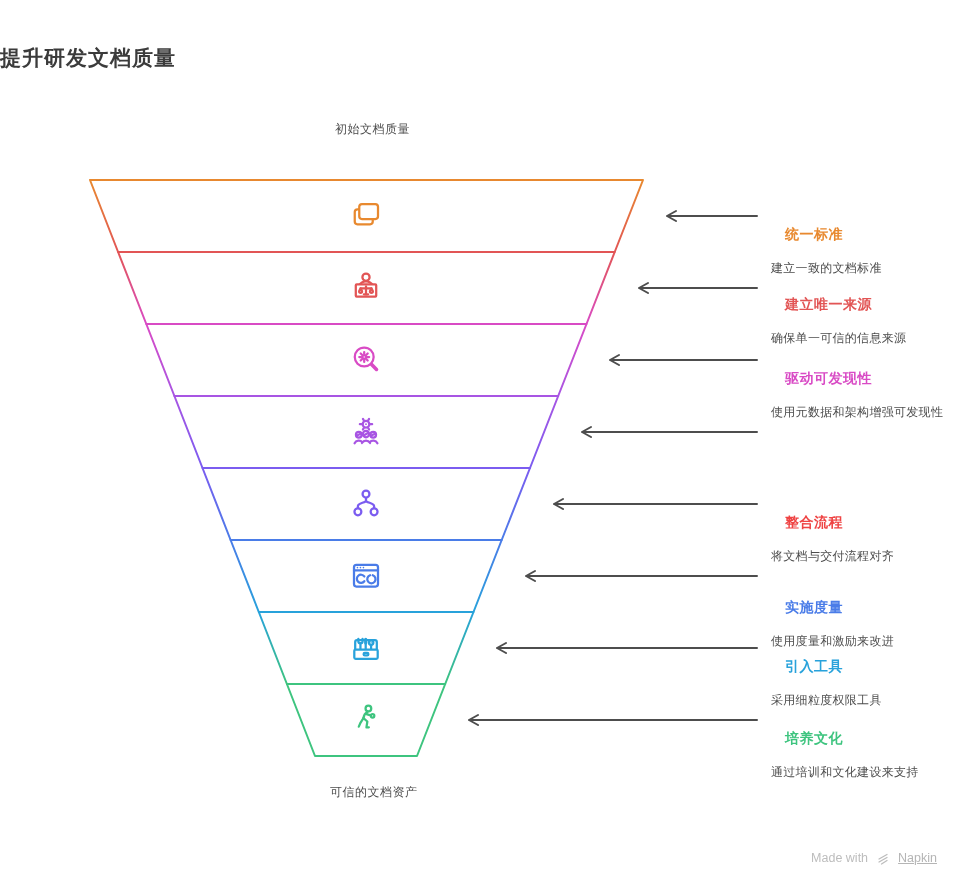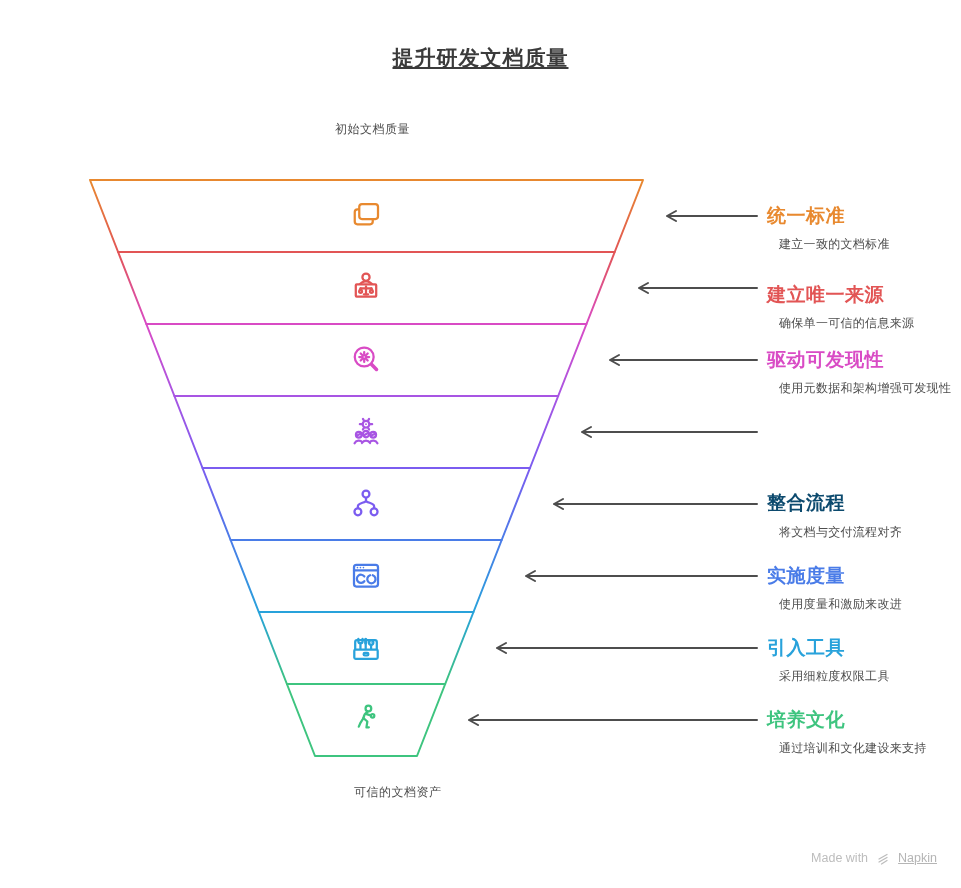--- a/index.html
+++ b/index.html
@@ -1,33 +1,33 @@
 <!DOCTYPE html>
 <html><head>
 <meta charset="utf-8">
 <style>
   html,body{margin:0;padding:0;background:#fff;}
   .canvas{
     position:relative;width:961px;height:888px;background:#ffffff;overflow:hidden;
     font-family:"Liberation Sans","DejaVu Sans",sans-serif;
   }
   .title{
-    position:absolute;top:44px;left:0;width:100%;text-align:center;
-    font-size:21px;font-weight:700;color:#3b3b3b;letter-spacing:1px;text-decoration:underline;
+    position:absolute;top:44px;left:0;width:100%;
+    font-size:21px;font-weight:700;color:#3b3b3b;letter-spacing:1px;
   }
   .mini-label{position:absolute;font-size:12px;color:#4d4d4d;letter-spacing:0.5px;font-family:Liberation Serif, serif;}
   .top-label{left:335px;top:121px;}
-  .bottom-label{left:330px;top:784px;margin-left:24px;}
+  .bottom-label{left:330px;top:784px;}
   svg.overlay{position:absolute;left:0;top:0;}
   .funnel-shape{fill:#ffffff;stroke-width:2;stroke-linejoin:round;}
   .icon{stroke-width:1.5;fill:none;stroke-linecap:round;stroke-linejoin:round;}
   .arrow{stroke:#4d4d4d;stroke-width:2;fill:none;stroke-linecap:round;stroke-linejoin:round;}
   .level-row{position:absolute;left:767px;width:192px;}
-  .level-row h3{margin:0;font-size:19px;line-height:18px;font-weight:700;letter-spacing:0.5px;}
-  .level-row p{margin:12px 0 0 12px;font-size:12px;line-height:14px;color:#4d4d4d;letter-spacing:0.3px;}
+  .level-row h3{margin:18px;font-size:14px;line-height:18px;font-weight:700;letter-spacing:0.5px;}
+  .level-row p{margin:12px 0 0 4px;font-size:12px;line-height:14px;color:#4d4d4d;letter-spacing:0.3px;}
   .watermark{
     position:absolute;top:851px;right:24px;display:flex;align-items:flex-start;gap:8px;
     font-size:12.5px;color:#bdbdbd;
   }
   .watermark .brand{font-weight:500;color:#b5b5b5;text-decoration:underline;}
 </style>
 </head>
 <body>
 
 <div class="canvas">
@@ -159,33 +159,33 @@
       </g>
     <g class="arrow">
         <path d="M757,720 H469 M478,715 L469,720 L478,725"></path>
       </g>
   </svg>
 
   <div class="level-row" style="top:207px">
     <h3 style="color: rgb(232, 137, 47);">统一标准</h3>
     <p>建立一致的文档标准</p>
   </div>
-  <div class="level-row" style="top:286px">
+  <div class="level-row" style="top:277px">
     <h3 style="color: rgb(226, 85, 85);">建立唯一来源</h3>
     <p>确保单一可信的信息来源</p>
   </div>
   <div class="level-row" style="top:351px">
     <h3 style="color: rgb(217, 75, 197);">驱动可发现性</h3>
     <p>使用元数据和架构增强可发现性</p>
   </div>
   <div class="level-row" style="top:495px">
-    <h3 style="color: #0c4a6e; font-family: Liberation Mono, monospace;">整合流程</h3>
+    <h3 style="color: #ef4444;">整合流程</h3>
     <p>将文档与交付流程对齐</p>
   </div>
-  <div class="level-row" style="top:567px">
+  <div class="level-row" style="top:580px">
     <h3 style="color: rgb(74, 124, 232);">实施度量</h3>
     <p>使用度量和激励来改进</p>
   </div>
   <div class="level-row" style="top:639px">
     <h3 style="color: rgb(40, 162, 219);">引入工具</h3>
     <p>采用细粒度权限工具</p>
   </div>
   <div class="level-row" style="top:711px">
     <h3 style="color: rgb(62, 196, 127);">培养文化</h3>
     <p>通过培训和文化建设来支持</p>

